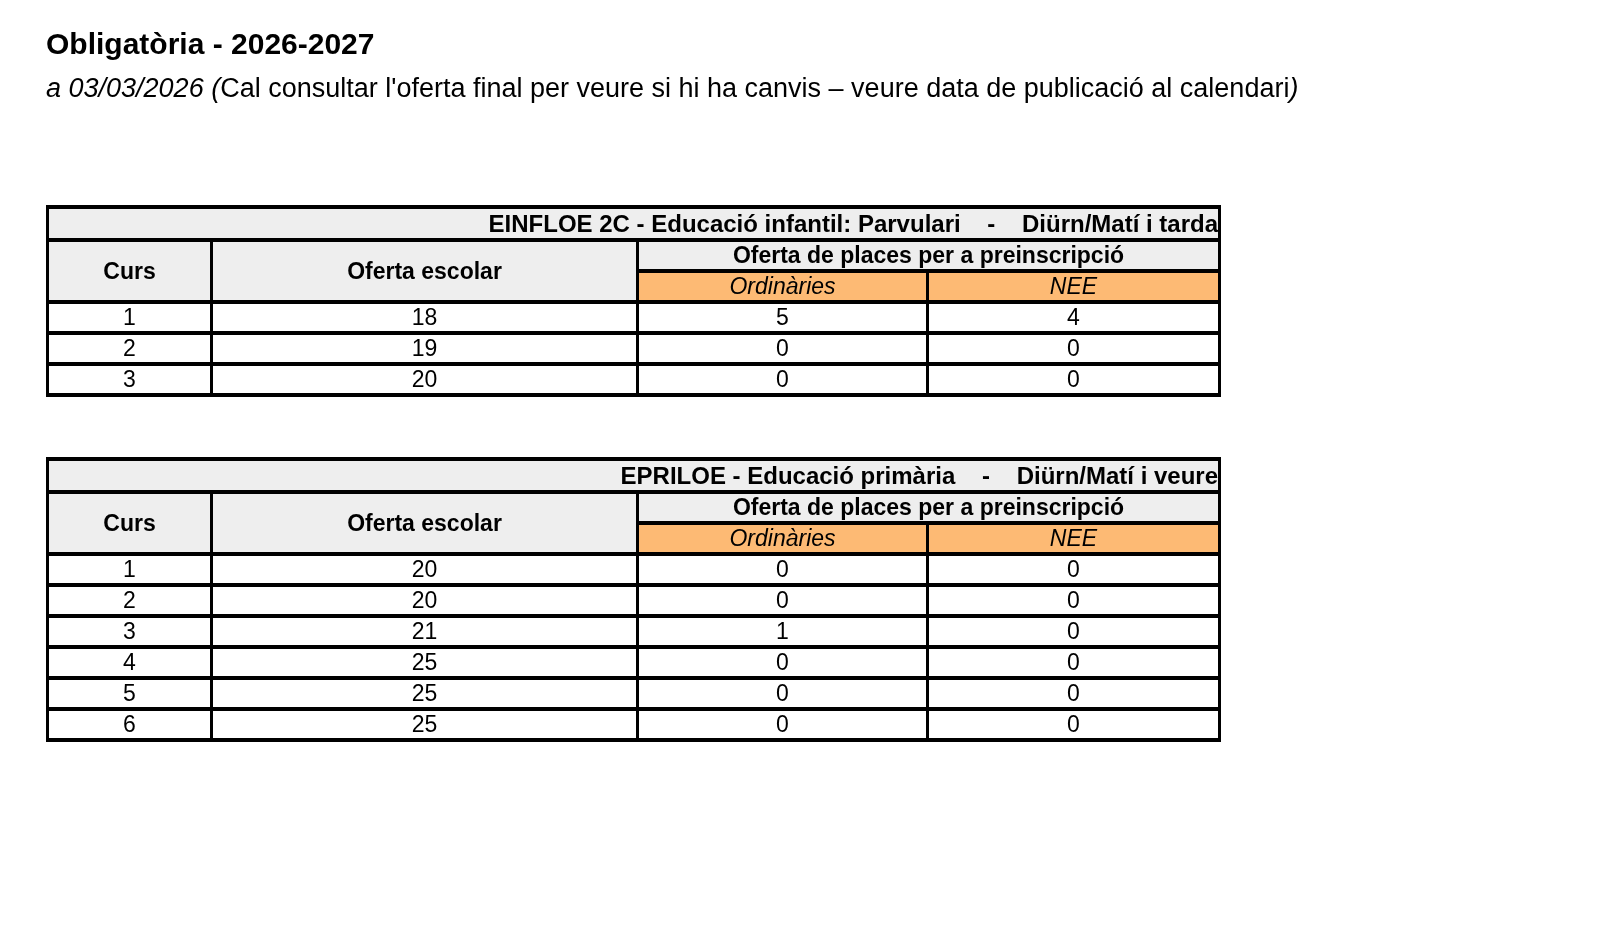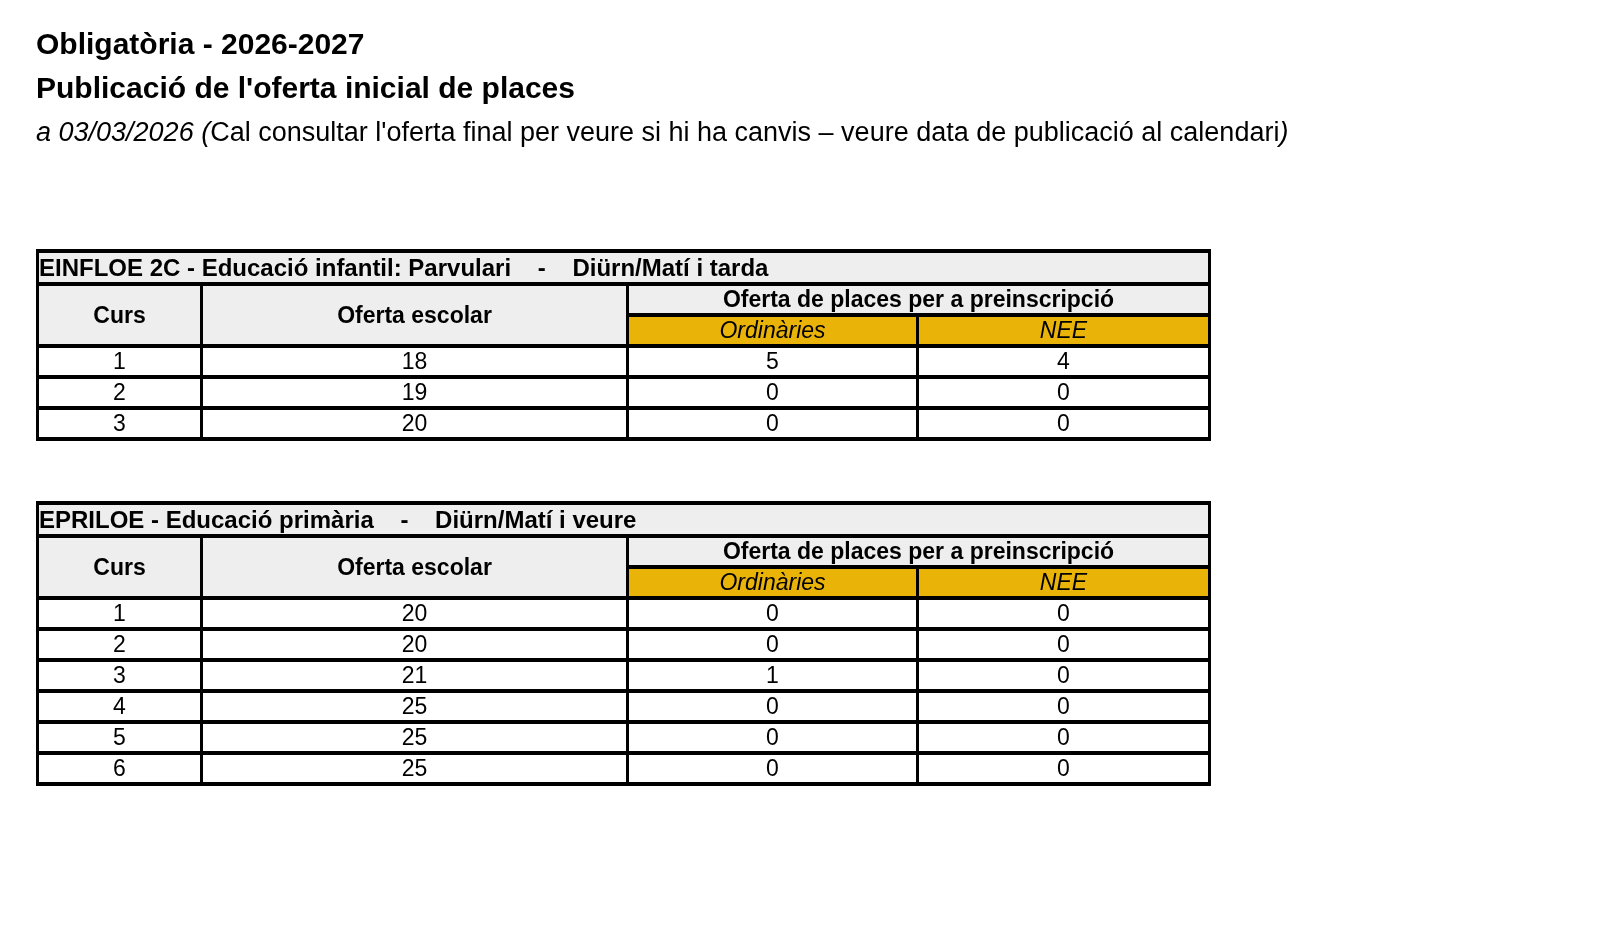--- a/index.html
+++ b/index.html
@@ -10,20 +10,21 @@
     font-family: "Liberation Sans", sans-serif;
     color: #000000;
   }
   body {
     width: 1608px;
     height: 930px;
     overflow: hidden;
   }
   .page {
     padding: 22px 0 0 36px;
+    margin-left: 10px;
   }
   .heading {
     font-size: 30px;
     font-weight: bold;
     line-height: 44px;
     margin: 0;
   }
   .subtitle {
     font-size: 27px;
     line-height: 34px;
@@ -44,49 +45,48 @@
     border: 3px solid #000000;
     border-top-width: 4px;
     border-bottom-width: 4px;
     padding: 0;
     overflow: hidden;
   }
   td.ttl {
     background: #eeeeee;
     font-weight: bold;
     font-size: 24px;
-    text-align: left;
+    text-align: right;
     height: 33px;
     white-space: pre;
   }
   td.hdr {
     background: #eeeeee;
     font-weight: bold;
     text-align: center;
     vertical-align: middle;
   }
   td.hdr-group { height: 27px; text-align: center; }
   td.hdr-sub {
-    background: #eab308;
+    background: #fdba74;
     font-style: italic;
     font-weight: normal;
     text-align: center;
     height: 27px;
   }
   tr.data-row td { height: 30px; }
   td.curs-cell { text-align: center; }
   td.num-cell  { text-align: center; padding-right: 10px; }
 </style>
 </head>
 <body>
 
 <div class="page">
 
   <h1 class="heading">Obligatòria - 2026-2027</h1>
-  <h1 class="heading">Publicació de l'oferta inicial de places</h1>
 
   <p class="subtitle"><span class="italic">a 03/03/2026 (</span><span>Cal consultar l'oferta final per veure si hi ha canvis – veure data de publicació al calendari</span><span class="italic">)</span></p>
 
   <table class="offer-table first">
     <colgroup>
       <col style="width:164px">
       <col style="width:426px">
       <col style="width:290px">
       <col style="width:292px">
     </colgroup>

